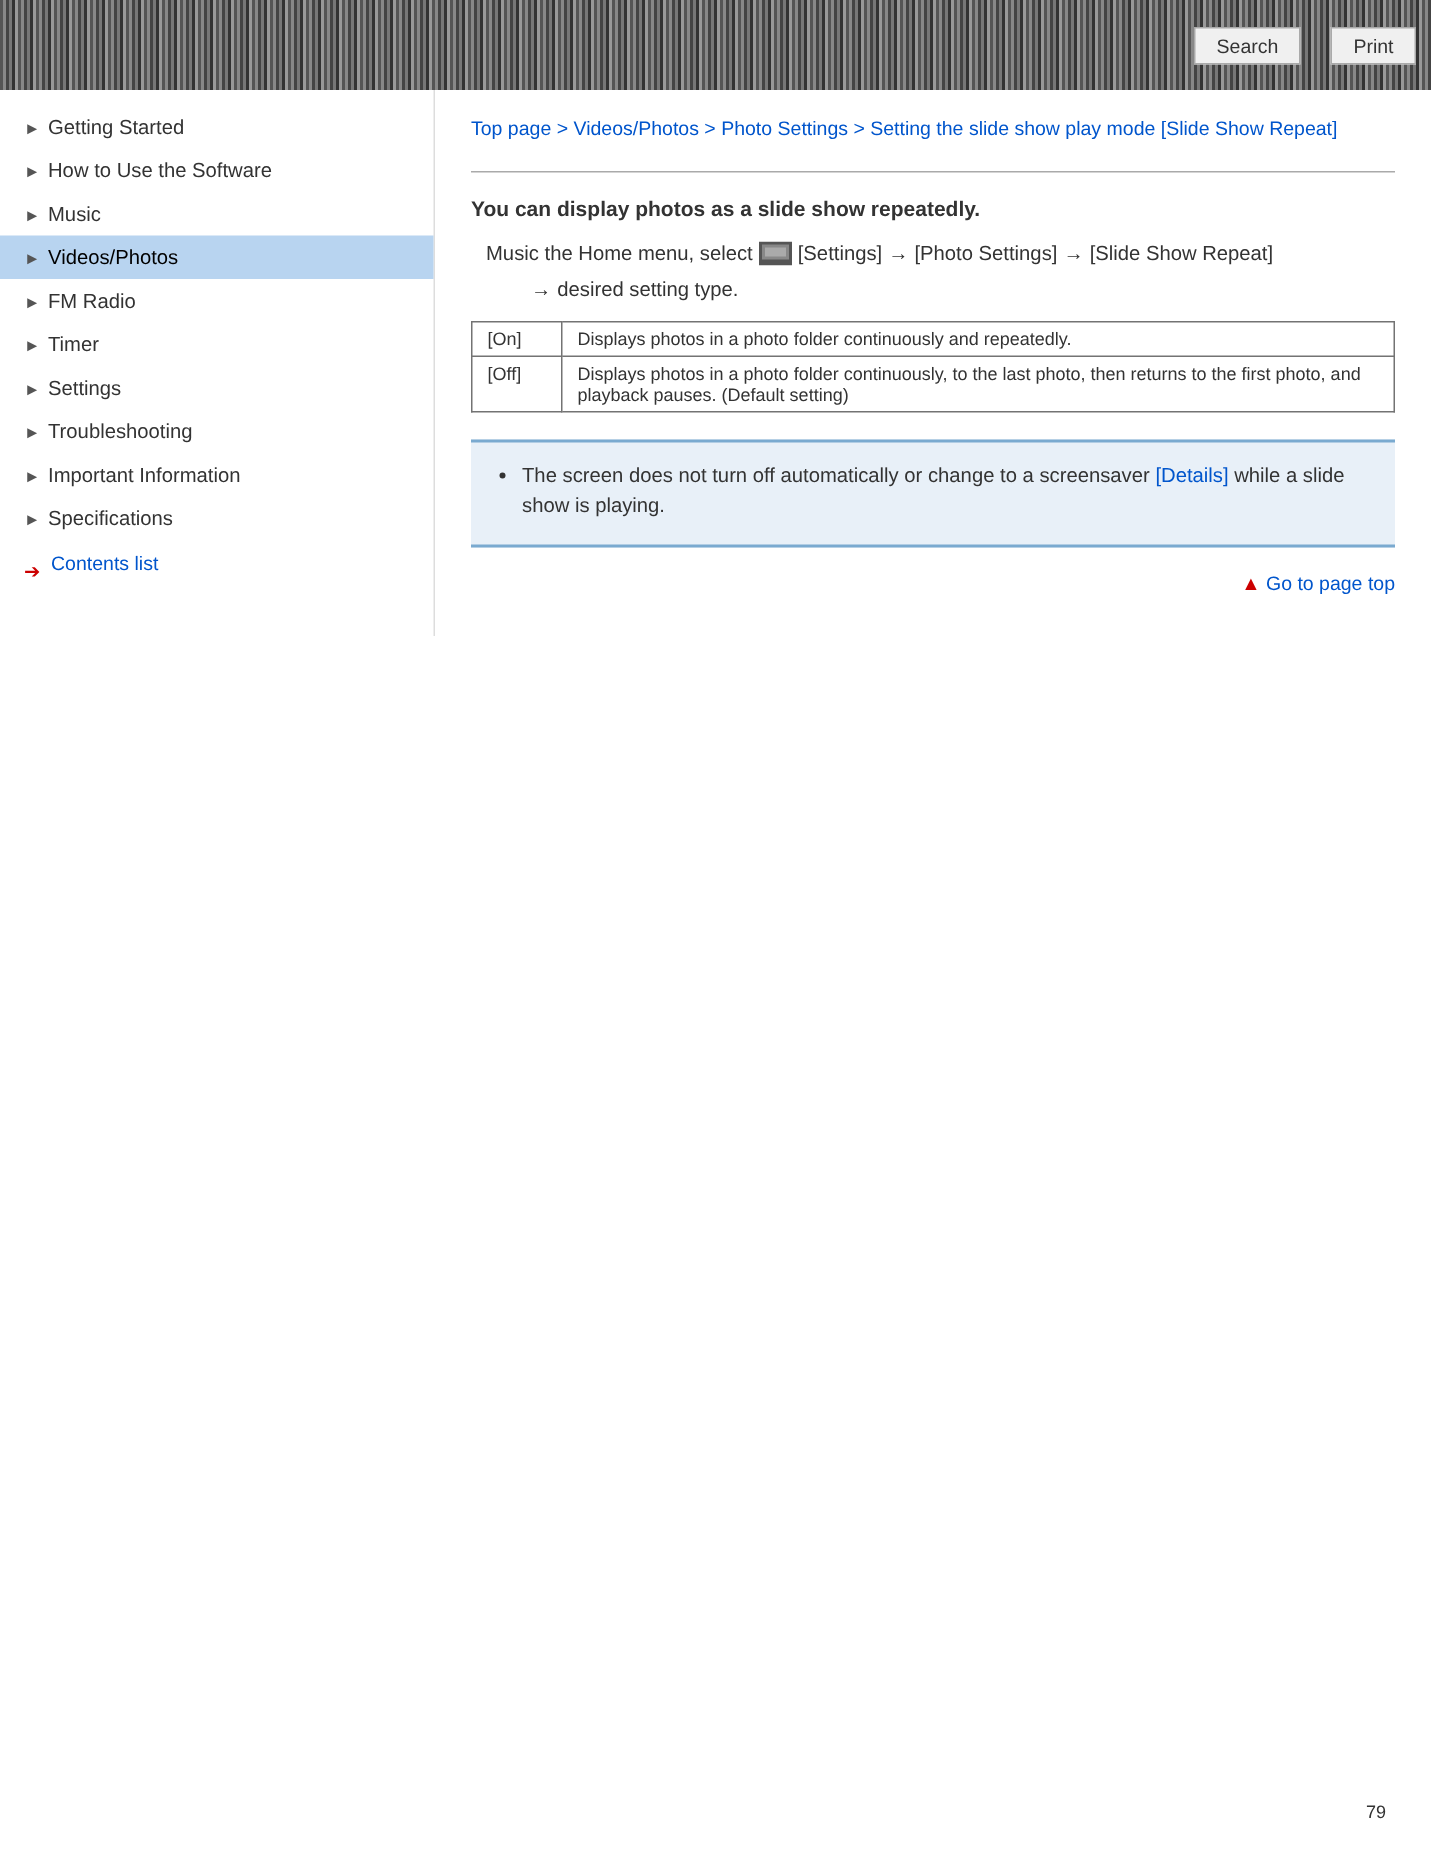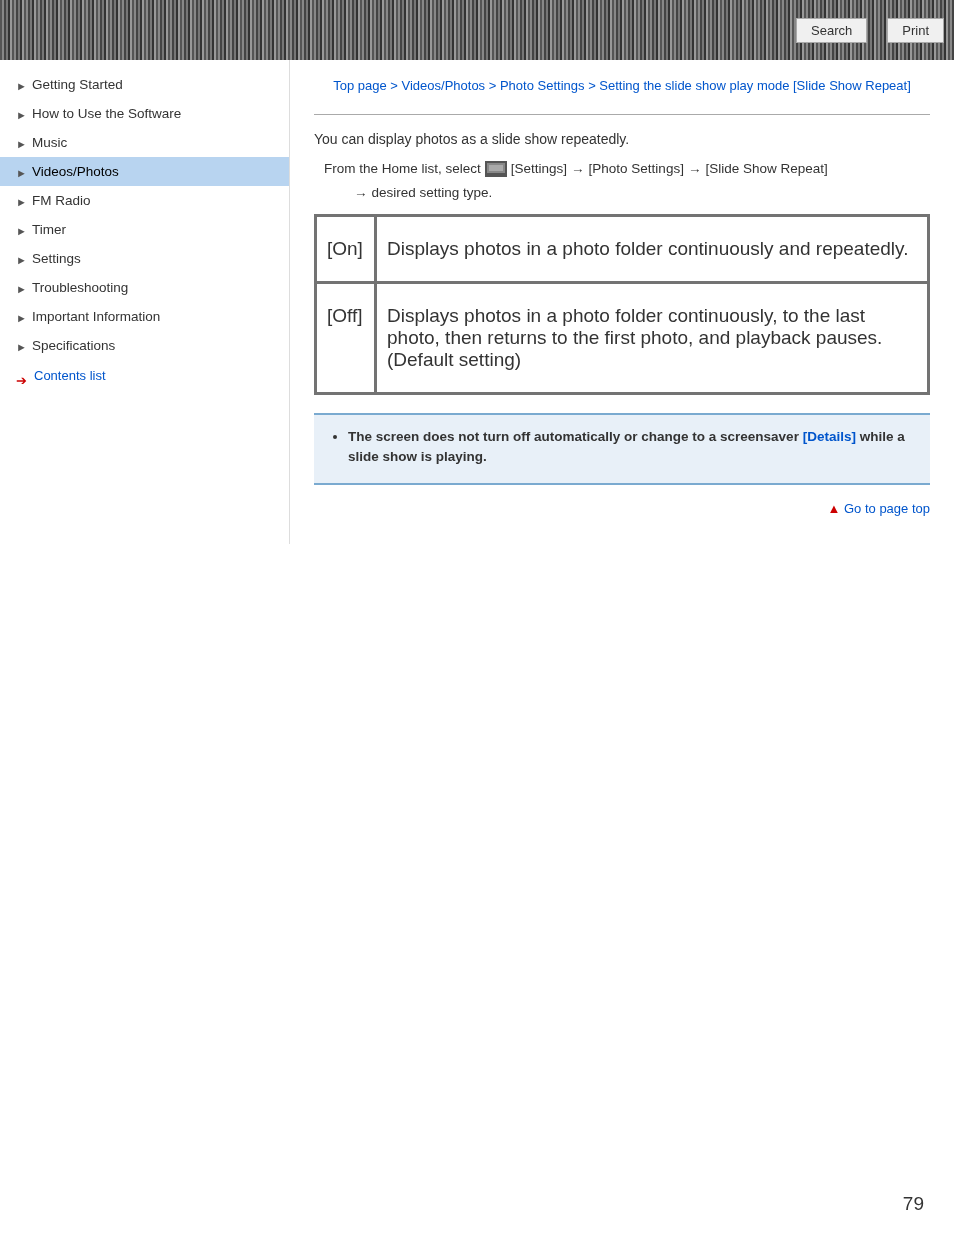--- a/index.html
+++ b/index.html
@@ -93,35 +93,35 @@
       flex: 1;
       padding: 16px 24px;
     }
 
     
     .breadcrumb {
       font-size: 13px;
       color: #0055cc;
       margin-bottom: 18px;
       line-height: 1.5;
-      text-align: center;
     }
     .breadcrumb a {
       color: #0055cc;
       text-decoration: none;
     }
     .breadcrumb .current {
       color: #0055cc;
     }
 
     
     .description {
       font-size: 14px;
       margin-bottom: 14px;
       color: #333;
+      font-weight: bold;
     }
 
     
     .instruction {
       font-size: 13.5px;
       margin-bottom: 8px;
       margin-left: 10px;
       color: #333;
       display: flex;
       align-items: center;
@@ -139,23 +139,23 @@
     }
 
     
     .settings-table {
       width: 100%;
       border-collapse: collapse;
       margin-bottom: 18px;
       border: 1px solid #ccc;
     }
     .settings-table td {
-      border: 3px solid #737373;
-      padding: 21px 10px;
-      font-size: 19px;
+      border: 1px solid #737373;
+      padding: 4px 10px;
+      font-size: 12px;
       vertical-align: top;
     }
     .settings-table td.key-col {
       width: 60px;
       font-weight: normal;
     }
 
     
     .note-box {
       background: #e8f0f8;
@@ -165,21 +165,20 @@
       margin-bottom: 16px;
       font-size: 13.5px;
     }
     .note-box ul {
       list-style: disc;
       padding-left: 18px;
     }
     .note-box li {
       margin-bottom: 4px;
       line-height: 1.5;
-      font-weight: bold;
     }
     .note-box a {
       color: #0055cc;
       text-decoration: none;
     }
 
     
     .page-top-link {
       text-align: right;
       font-size: 13px;
@@ -201,21 +200,21 @@
       color: #555;
       padding: 12px 0 8px 0;
       border-top: 1px solid #eee;
     }
 
     
     .page-number {
       position: fixed;
       bottom: 20px;
       right: 30px;
-      font-size: 19px;
+      font-size: 12px;
       color: #333;
       margin-left: 12px;
     }
 
     .divider {
       border: none;
       border-top: 1px solid #aaa;
       margin: 10px 0 16px 0;
     }
   </style>
@@ -281,21 +280,21 @@
 
     <div class="breadcrumb">
       <a href="#">Top page</a><span> &gt; </span><a href="#">Videos/Photos</a><span> &gt; </span><a href="#">Photo Settings</a><span> &gt; </span><span class="current">Setting the slide show play mode [Slide Show Repeat]</span>
     </div>
 
     <hr class="divider">
 
     <p class="description">You can display photos as a slide show repeatedly.</p>
 
     <div class="instruction">
-      <span>From the Home list, select</span>
+      <span>Music the Home menu, select</span>
 
       <span style="display:inline-flex;align-items:center;gap:0;">
         <svg width="22" height="16" viewBox="0 0 22 16">
           <rect x="0" y="0" width="22" height="16" fill="#555"></rect>
           <rect x="2" y="2" width="18" height="10" fill="#888"></rect>
           <rect x="4" y="4" width="14" height="6" fill="#aaa"></rect>
         </svg>
       </span>
       <span>[Settings]</span>
       <span>→</span>

